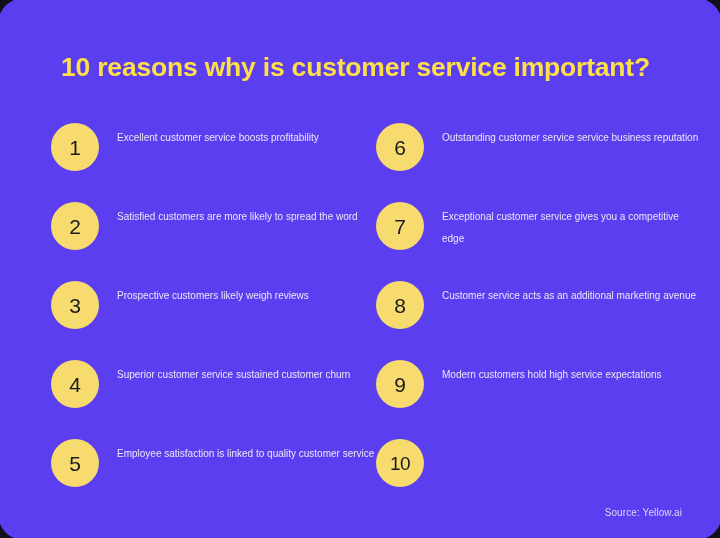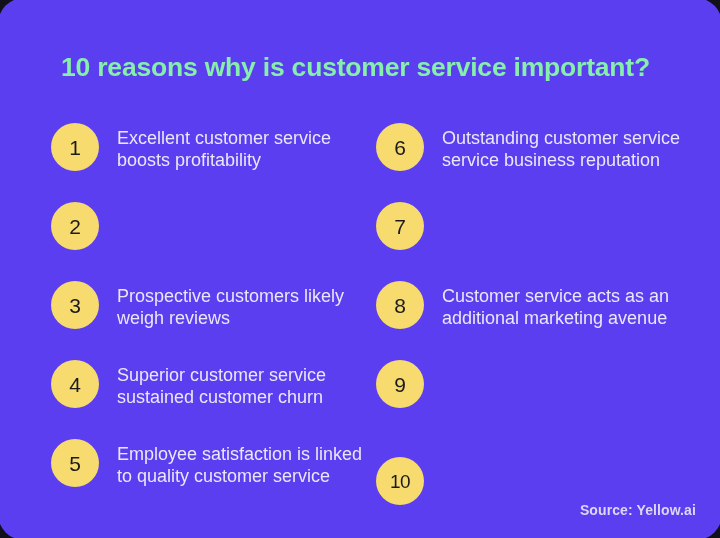--- a/index.html
+++ b/index.html
@@ -22,21 +22,21 @@
     background: #5B3EF0;
     border-radius: 26px;
     box-sizing: border-box;
   }
   .title {
     position: absolute;
     left: 63px;
     top: 54px;
     font-size: 26.5px;
     font-weight: bold;
-    color: #86efac;
+    color: #fde047;
     letter-spacing: -0.2px;
     white-space: nowrap;
   }
   .columns {
     position: absolute;
     left: 0;
     top: 125px;
     width: 720px;
   }
   .column {
@@ -72,51 +72,52 @@
   }
   .badge.two-digit {
     font-size: 19px;
     letter-spacing: -0.5px;
   }
   .item-text {
     position: absolute;
     left: 66px;
     top: 4px;
     width: 258px;
-    font-size: 18px;
+    font-size: 10px;
     line-height: 22px;
     color: #eae7fb;
     font-weight: 400;
   }
   .source {
     position: absolute;
-    right: 26px;
+    right: 40px;
     bottom: 22px;
-    font-size: 14px;
-    font-weight: bold;
+    font-size: 10px;
+    font-weight: normal;
     color: #dcd6f7;
     letter-spacing: 0.1px;
   }
 </style>
 </head>
 <body>
 
 <div class="card">
 
   <div class="title">10 reasons why is customer service important?</div>
 
   <div class="columns">
 
     <div class="column col-left">
       <div class="item" style="top:0px;">
         <div class="badge">1</div>
         <div class="item-text">Excellent customer service boosts profitability</div>
       </div>
       <div class="item" style="top:79px;">
         <div class="badge">2</div>
+        <div class="item-text">Satisfied customers are more likely to spread the word</div>
       </div>
       <div class="item" style="top:158px;">
         <div class="badge">3</div>
         <div class="item-text">Prospective customers likely weigh reviews</div>
       </div>
       <div class="item" style="top:237px;">
         <div class="badge">4</div>
         <div class="item-text">Superior customer service sustained customer churn</div>
       </div>
       <div class="item" style="top:316px;">
@@ -125,29 +126,31 @@
       </div>
     </div>
 
     <div class="column col-right">
       <div class="item" style="top:0px;">
         <div class="badge">6</div>
         <div class="item-text">Outstanding customer service service business reputation</div>
       </div>
       <div class="item" style="top:79px;">
         <div class="badge">7</div>
+        <div class="item-text">Exceptional customer service gives you a competitive edge</div>
       </div>
       <div class="item" style="top:158px;">
         <div class="badge">8</div>
         <div class="item-text">Customer service acts as an additional marketing avenue</div>
       </div>
       <div class="item" style="top:237px;">
         <div class="badge">9</div>
+        <div class="item-text">Modern customers hold high service expectations</div>
       </div>
-      <div class="item" style="top:334px;">
+      <div class="item" style="top:316px;">
         <div class="badge two-digit">10</div>
       </div>
     </div>
 
   </div>
 
   <div class="source">Source: Yellow.ai</div>
 
 </div>
 

